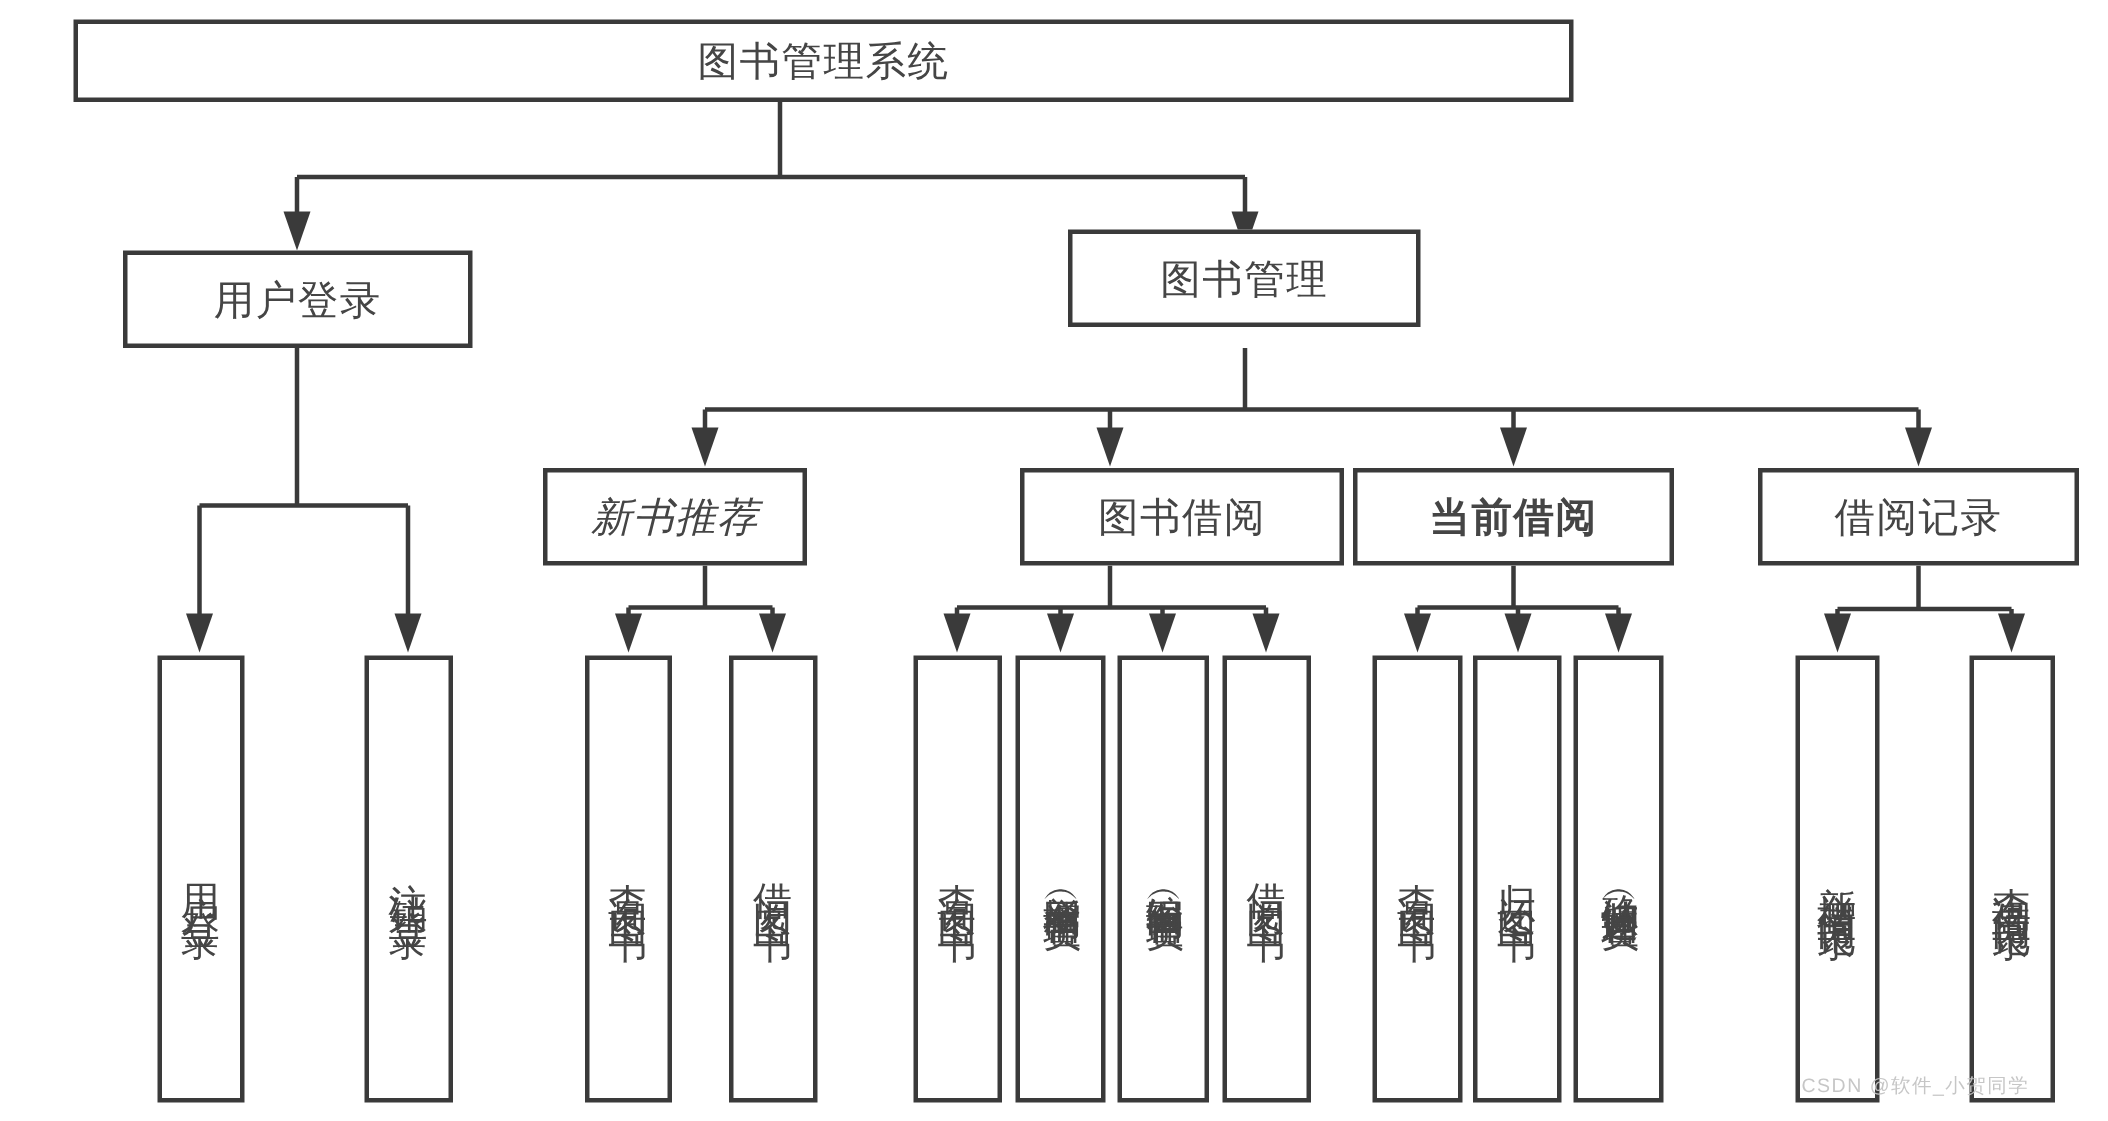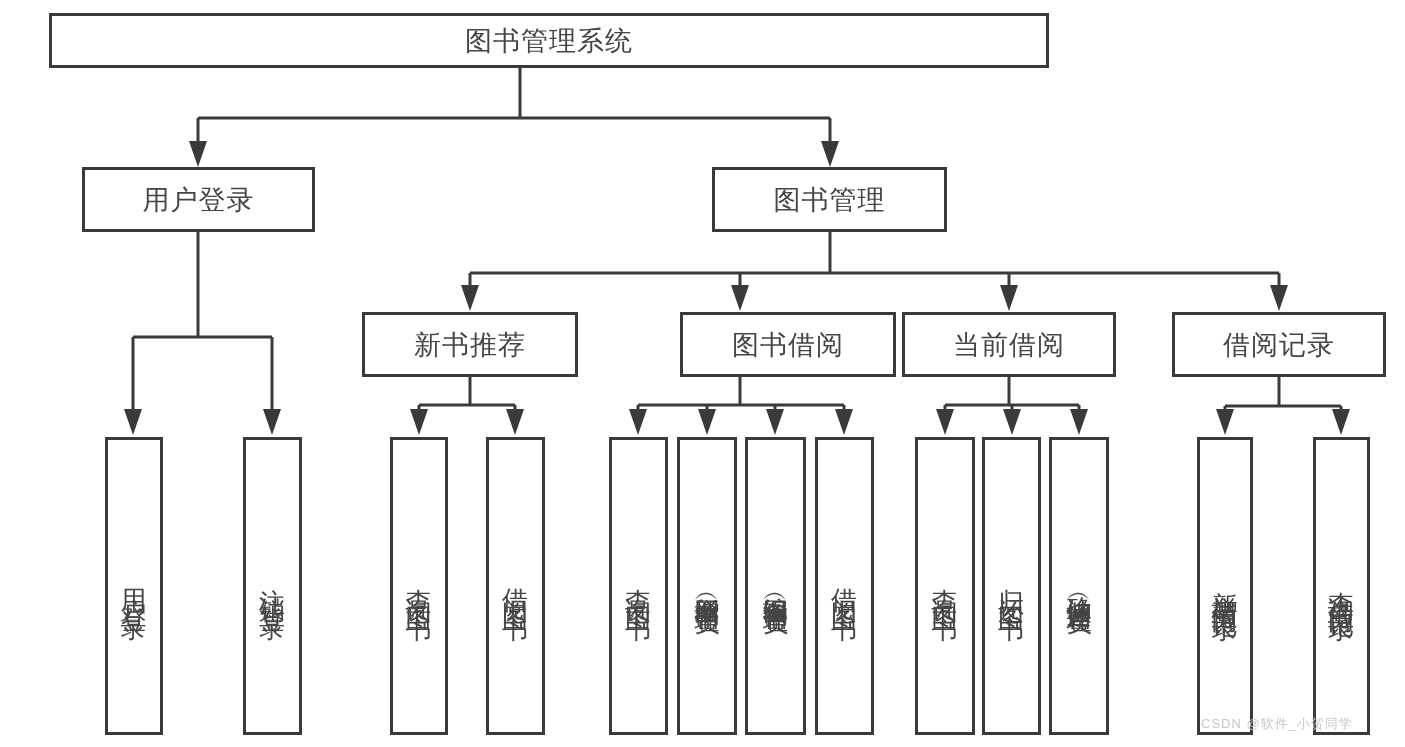--- a/index.html
+++ b/index.html
@@ -46,24 +46,24 @@
     text-orientation:mixed;
     font-size:26px;color:var(--text);
     letter-spacing:9px;
     line-height:1;
   }
   .vbox.mid span{letter-spacing:5px;}
   .vbox.long span{letter-spacing:2px;font-size:25px;}
   
   #n-root{left:20px;top:13px;width:1000px;height:55px;margin-left:29px;}
   #n-user-login{left:82px;top:167px;width:233px;height:65px;}
-  #n-book-mgmt{left:712px;top:167px;width:235px;height:65px;}
-  #n-new-books{left:362px;top:312px;width:216px;height:65px;}
+  #n-book-mgmt{left:712px;top:153px;width:235px;height:65px;}
+  #n-new-books{left:362px;top:312px;width:176px;height:65px;font-style:italic;}
   #n-book-borrow{left:632px;top:312px;width:216px;height:65px;margin-left:48px;}
-  #n-current-borrow{left:902px;top:312px;width:214px;height:65px;}
+  #n-current-borrow{left:902px;top:312px;width:214px;height:65px;font-weight:bold;}
   #n-borrow-records{left:1172px;top:312px;width:214px;height:65px;}
   #l-user-login{left:105px;width:58px;}
   #l-logout{left:243px;width:59px;}
   #l-query-1{left:390px;width:58px;}
   #l-borrow-1{left:486px;width:59px;}
   #l-query-2{left:609px;width:59px;}
   #l-add-admin{left:677px;width:60px;}
   #l-edit-admin{left:745px;width:61px;}
   #l-borrow-2{left:815px;width:59px;}
   #l-query-3{left:915px;width:60px;}

